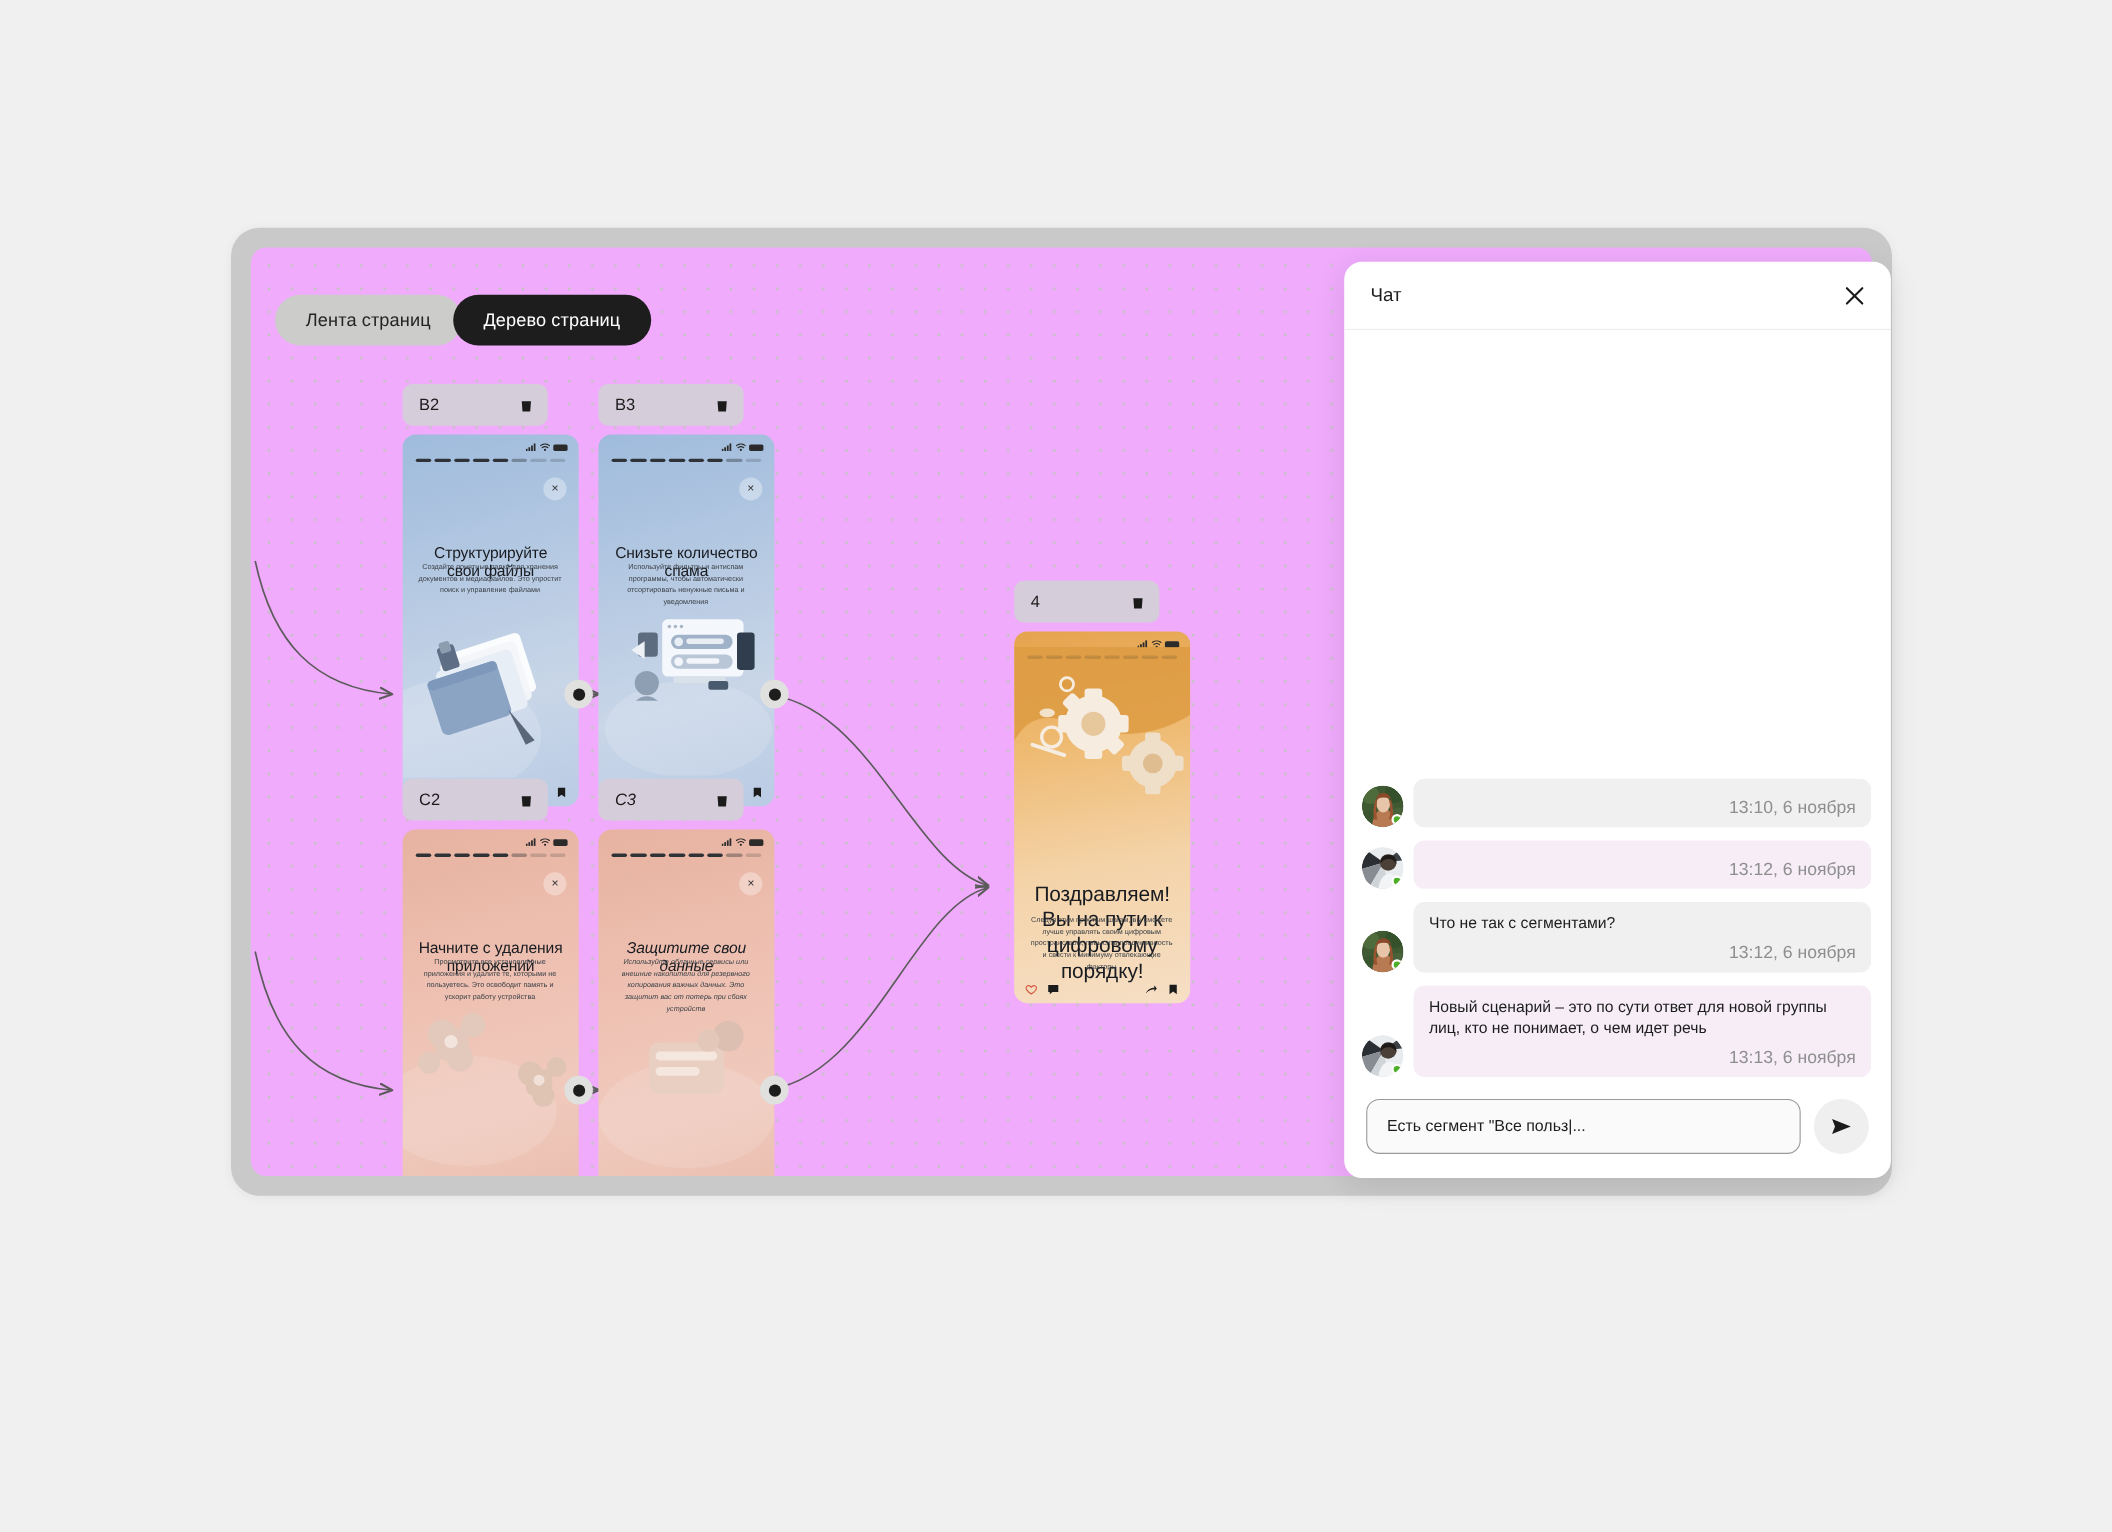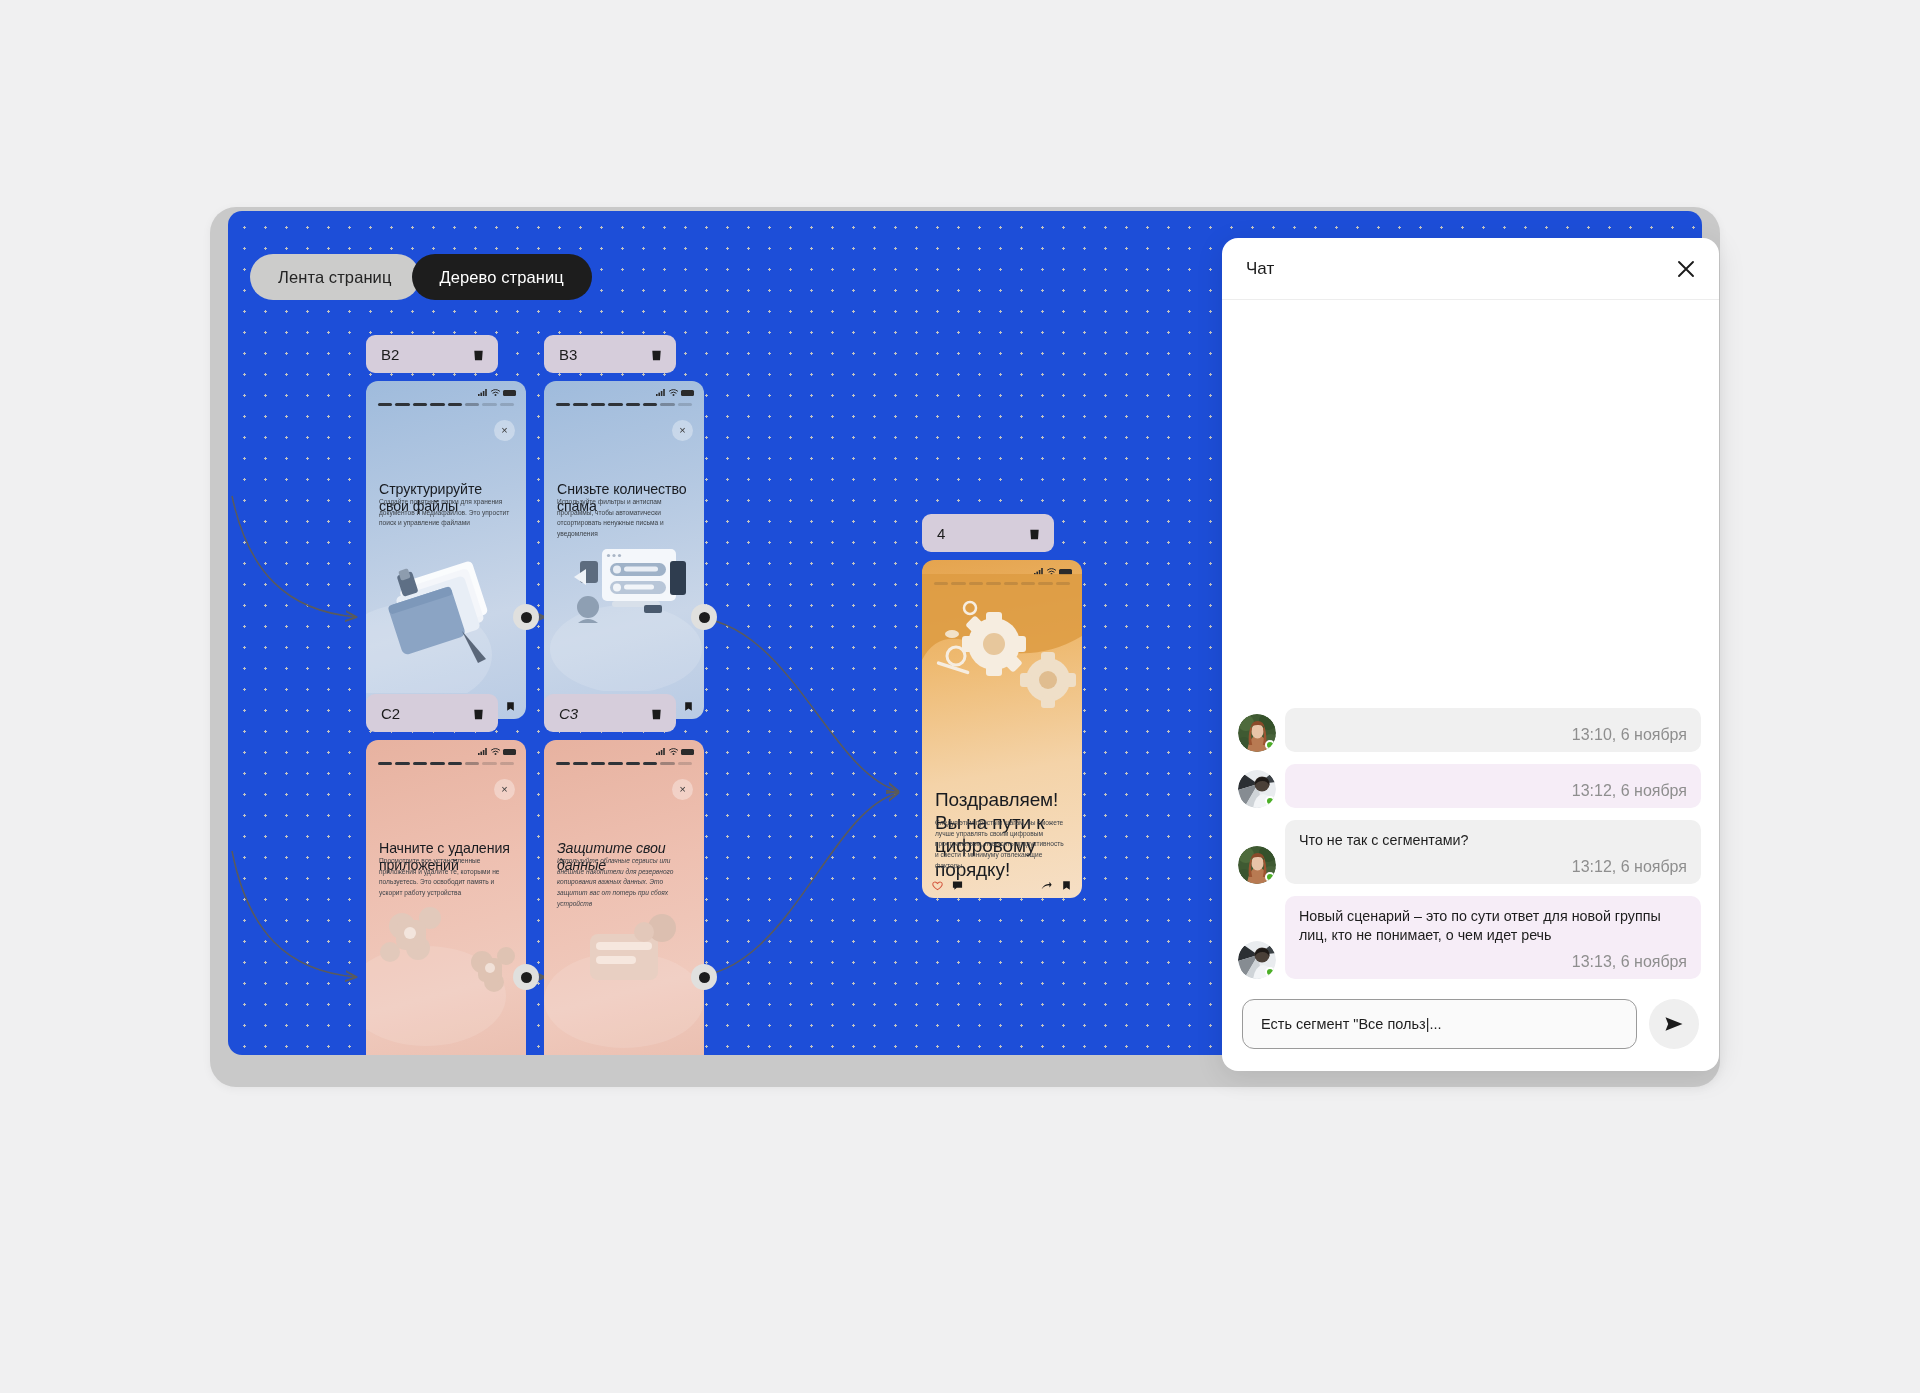--- a/index.html
+++ b/index.html
@@ -18,24 +18,24 @@
     top: 207px;
     width: 1510px;
     height: 880px;
     background: #c9c9c9;
     border-radius: 26px;
     box-shadow: 0 2px 10px rgba(0,0,0,0.05);
   }
   #canvas-viewport {
     position: absolute;
     left: 18px;
-    top: 4px;
+    top: 18px;
     width: 1474px;
     height: 844px;
-    background: #1d4ed8;
+    background: #f0abfc;
     border-radius: 14px;
     overflow: hidden;
   }
   #dot-grid {
     position: absolute;
     inset: 0;
     background-image: radial-gradient(#c3c3c0 1.35px, transparent 1.4px);
     background-size: 21px 21px;
     background-position: 6px 6px;
   }
@@ -61,21 +61,21 @@
     letter-spacing: 0.1px;
     cursor: pointer;
     white-space: nowrap;
     border: none;
     font-family: "Liberation Sans", sans-serif;
   }
   .toggle-btn.inactive { background: #cccccb; color: #242424; }
   .toggle-btn.active   { background: #1d1d1d; color: #ffffff; margin-left: -8px; }
 
   
-  .flow-node { position: absolute; width: 132px; z-index: 20; }
+  .flow-node { position: absolute; width: 132px; z-index: 20; text-align: center; }
   .node-header {
     height: 38px;
     background: #d6cddb;
     border-radius: 9px;
     display: flex;
     align-items: center;
     justify-content: space-between;
     padding: 0 13px 0 15px;
     margin-bottom: 8px;
   }

